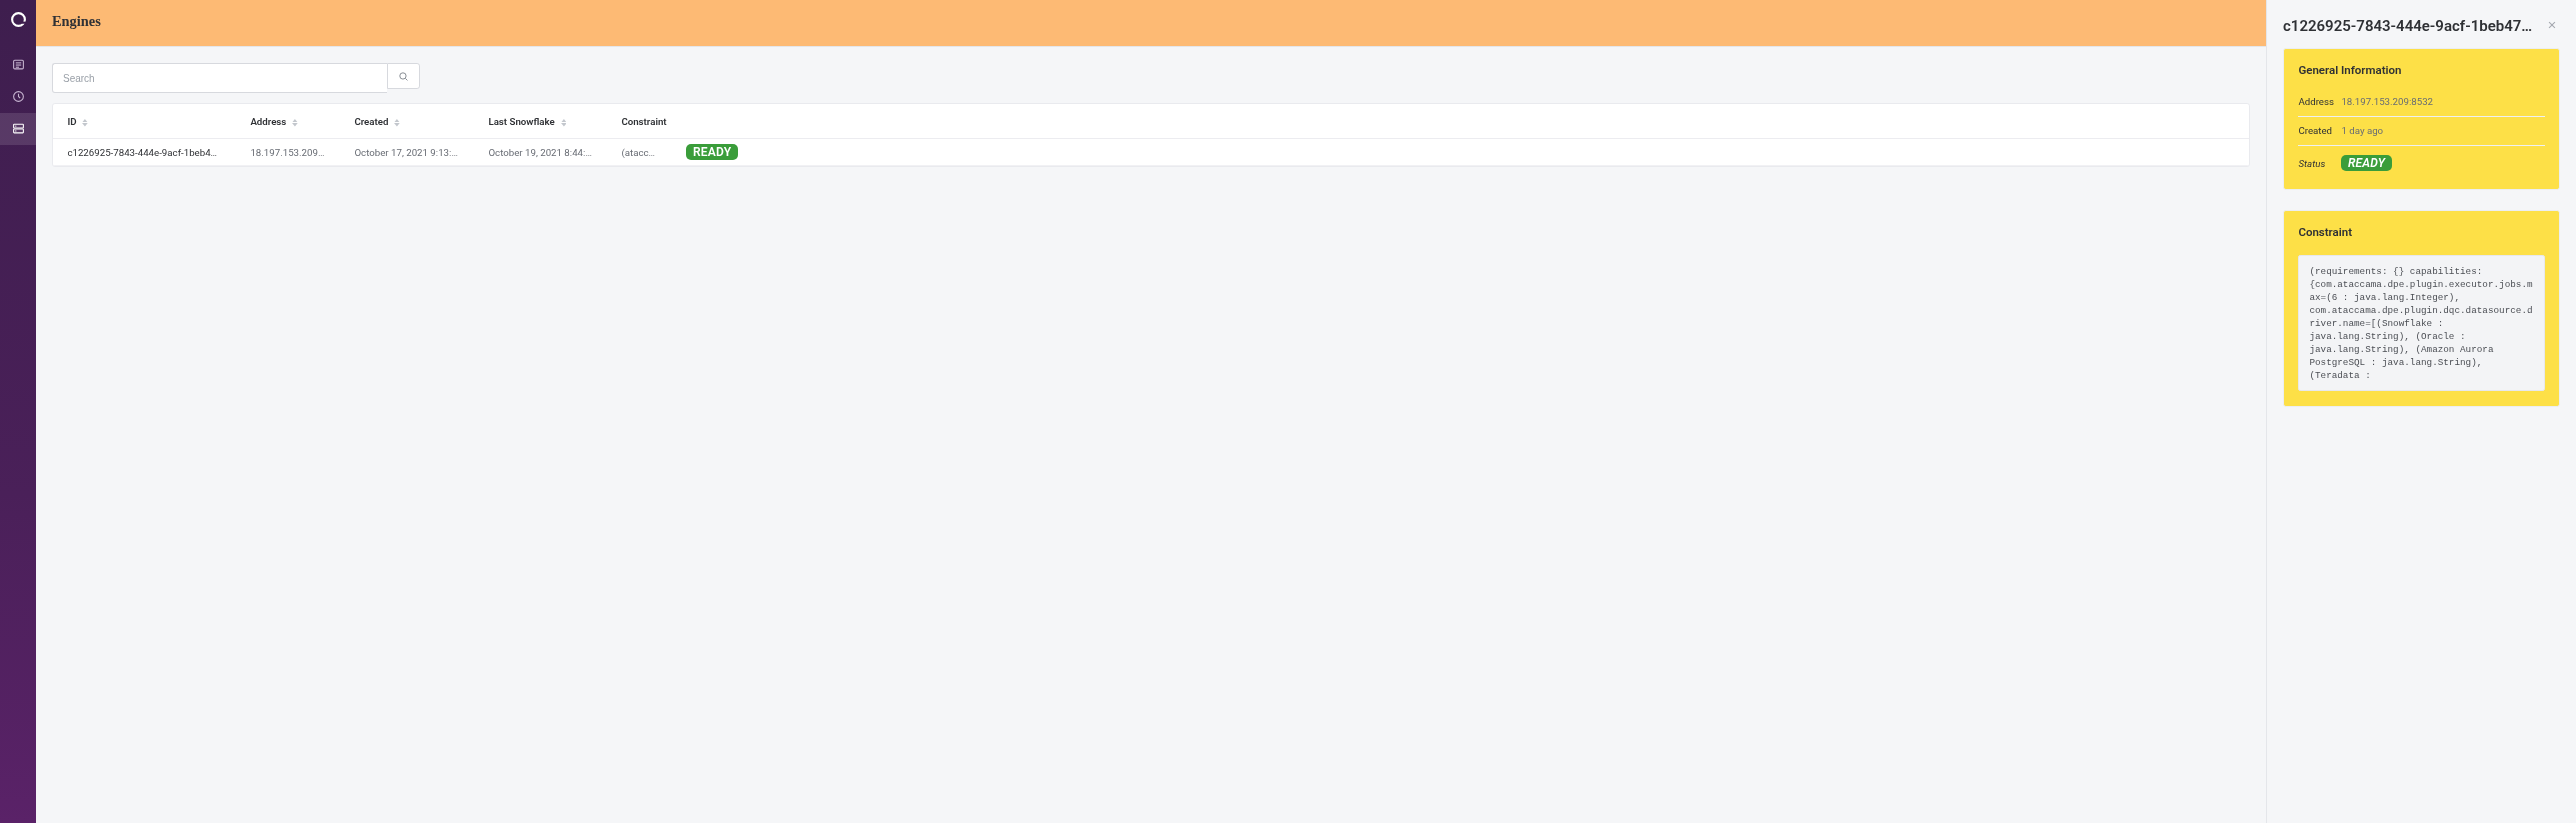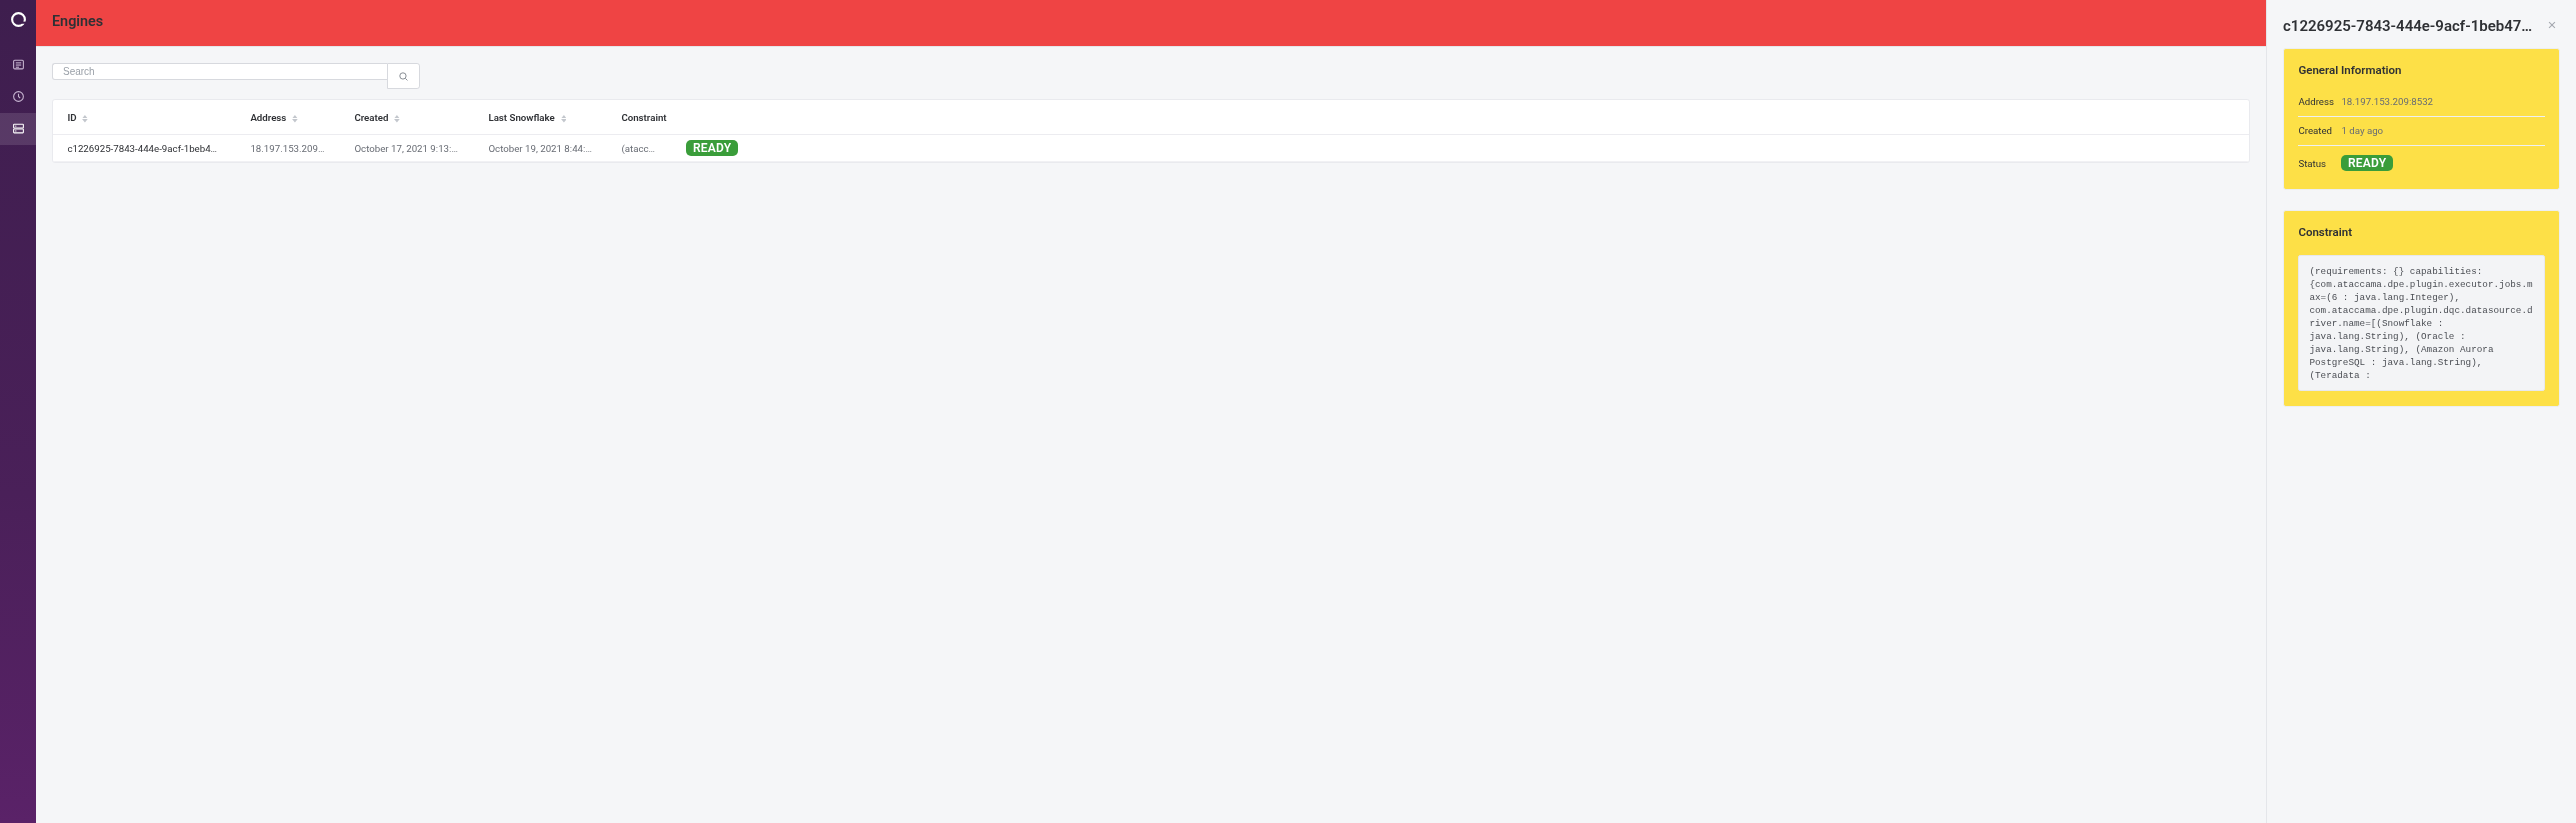--- a/index.html
+++ b/index.html
@@ -47,39 +47,40 @@
 }
 .main {
   flex: 1;
   display: flex;
   flex-direction: column;
   min-width: 0;
   background: #f5f6f8;
   border-right: 0.7px solid #e4e6ea;
 }
 .main-header {
-  background: #ef4444;
+  background: #fdba74;
   padding: 13px 16px 16px 16px;
   border-bottom: 0.7px solid #e4e6ea;
+  font-family: Liberation Serif, serif;
 }
 .main-header h1 {
   font-size: 14.4px;
   font-weight: 600;
   color: #2f3135;
 }
 .content {
   padding: 16px;
 }
 .search-row {
   display: flex;
   margin-bottom: 10px;
 }
 .search-input {
   width: 335px;
-  height: 17px;
+  height: 30px;
   border: 0.7px solid #d7d9de;
   border-right: none;
   border-radius: 2.9px 0 0 2.9px;
   padding: 0 10px;
   font-size: 10px;
   color: #555;
   outline: none;
   background: #fff;
 }
 .search-input::placeholder { color: #9aa0a8; }
@@ -196,21 +197,21 @@
   margin-bottom: 16px;
 }
 .info-row {
   display: flex;
   align-items: center;
   padding: 8.6px 0;
   border-bottom: 0.7px solid #eef0f3;
   font-size: 9.7px;
 }
 .info-row:first-of-type { padding-top: 2.9px; }
-.info-row:last-child { border-bottom: none; padding-bottom: 2.9px; }
+.info-row:last-child { border-bottom: none; padding-bottom: 2.9px; font-style: italic; }
 .info-label { width: 43px; color: #2f3135; font-weight: 400; }
 .info-value { color: #686c74; }
 .codeblock {
   background: #f3f4f6;
   border: 0.7px solid #e7e8ec;
   border-radius: 2.2px;
   padding: 8.6px 10px;
   font-family: "SFMono-Regular", Consolas, "Liberation Mono", Menlo, monospace;
   font-size: 9.3px;
   color: #4c4f55;

